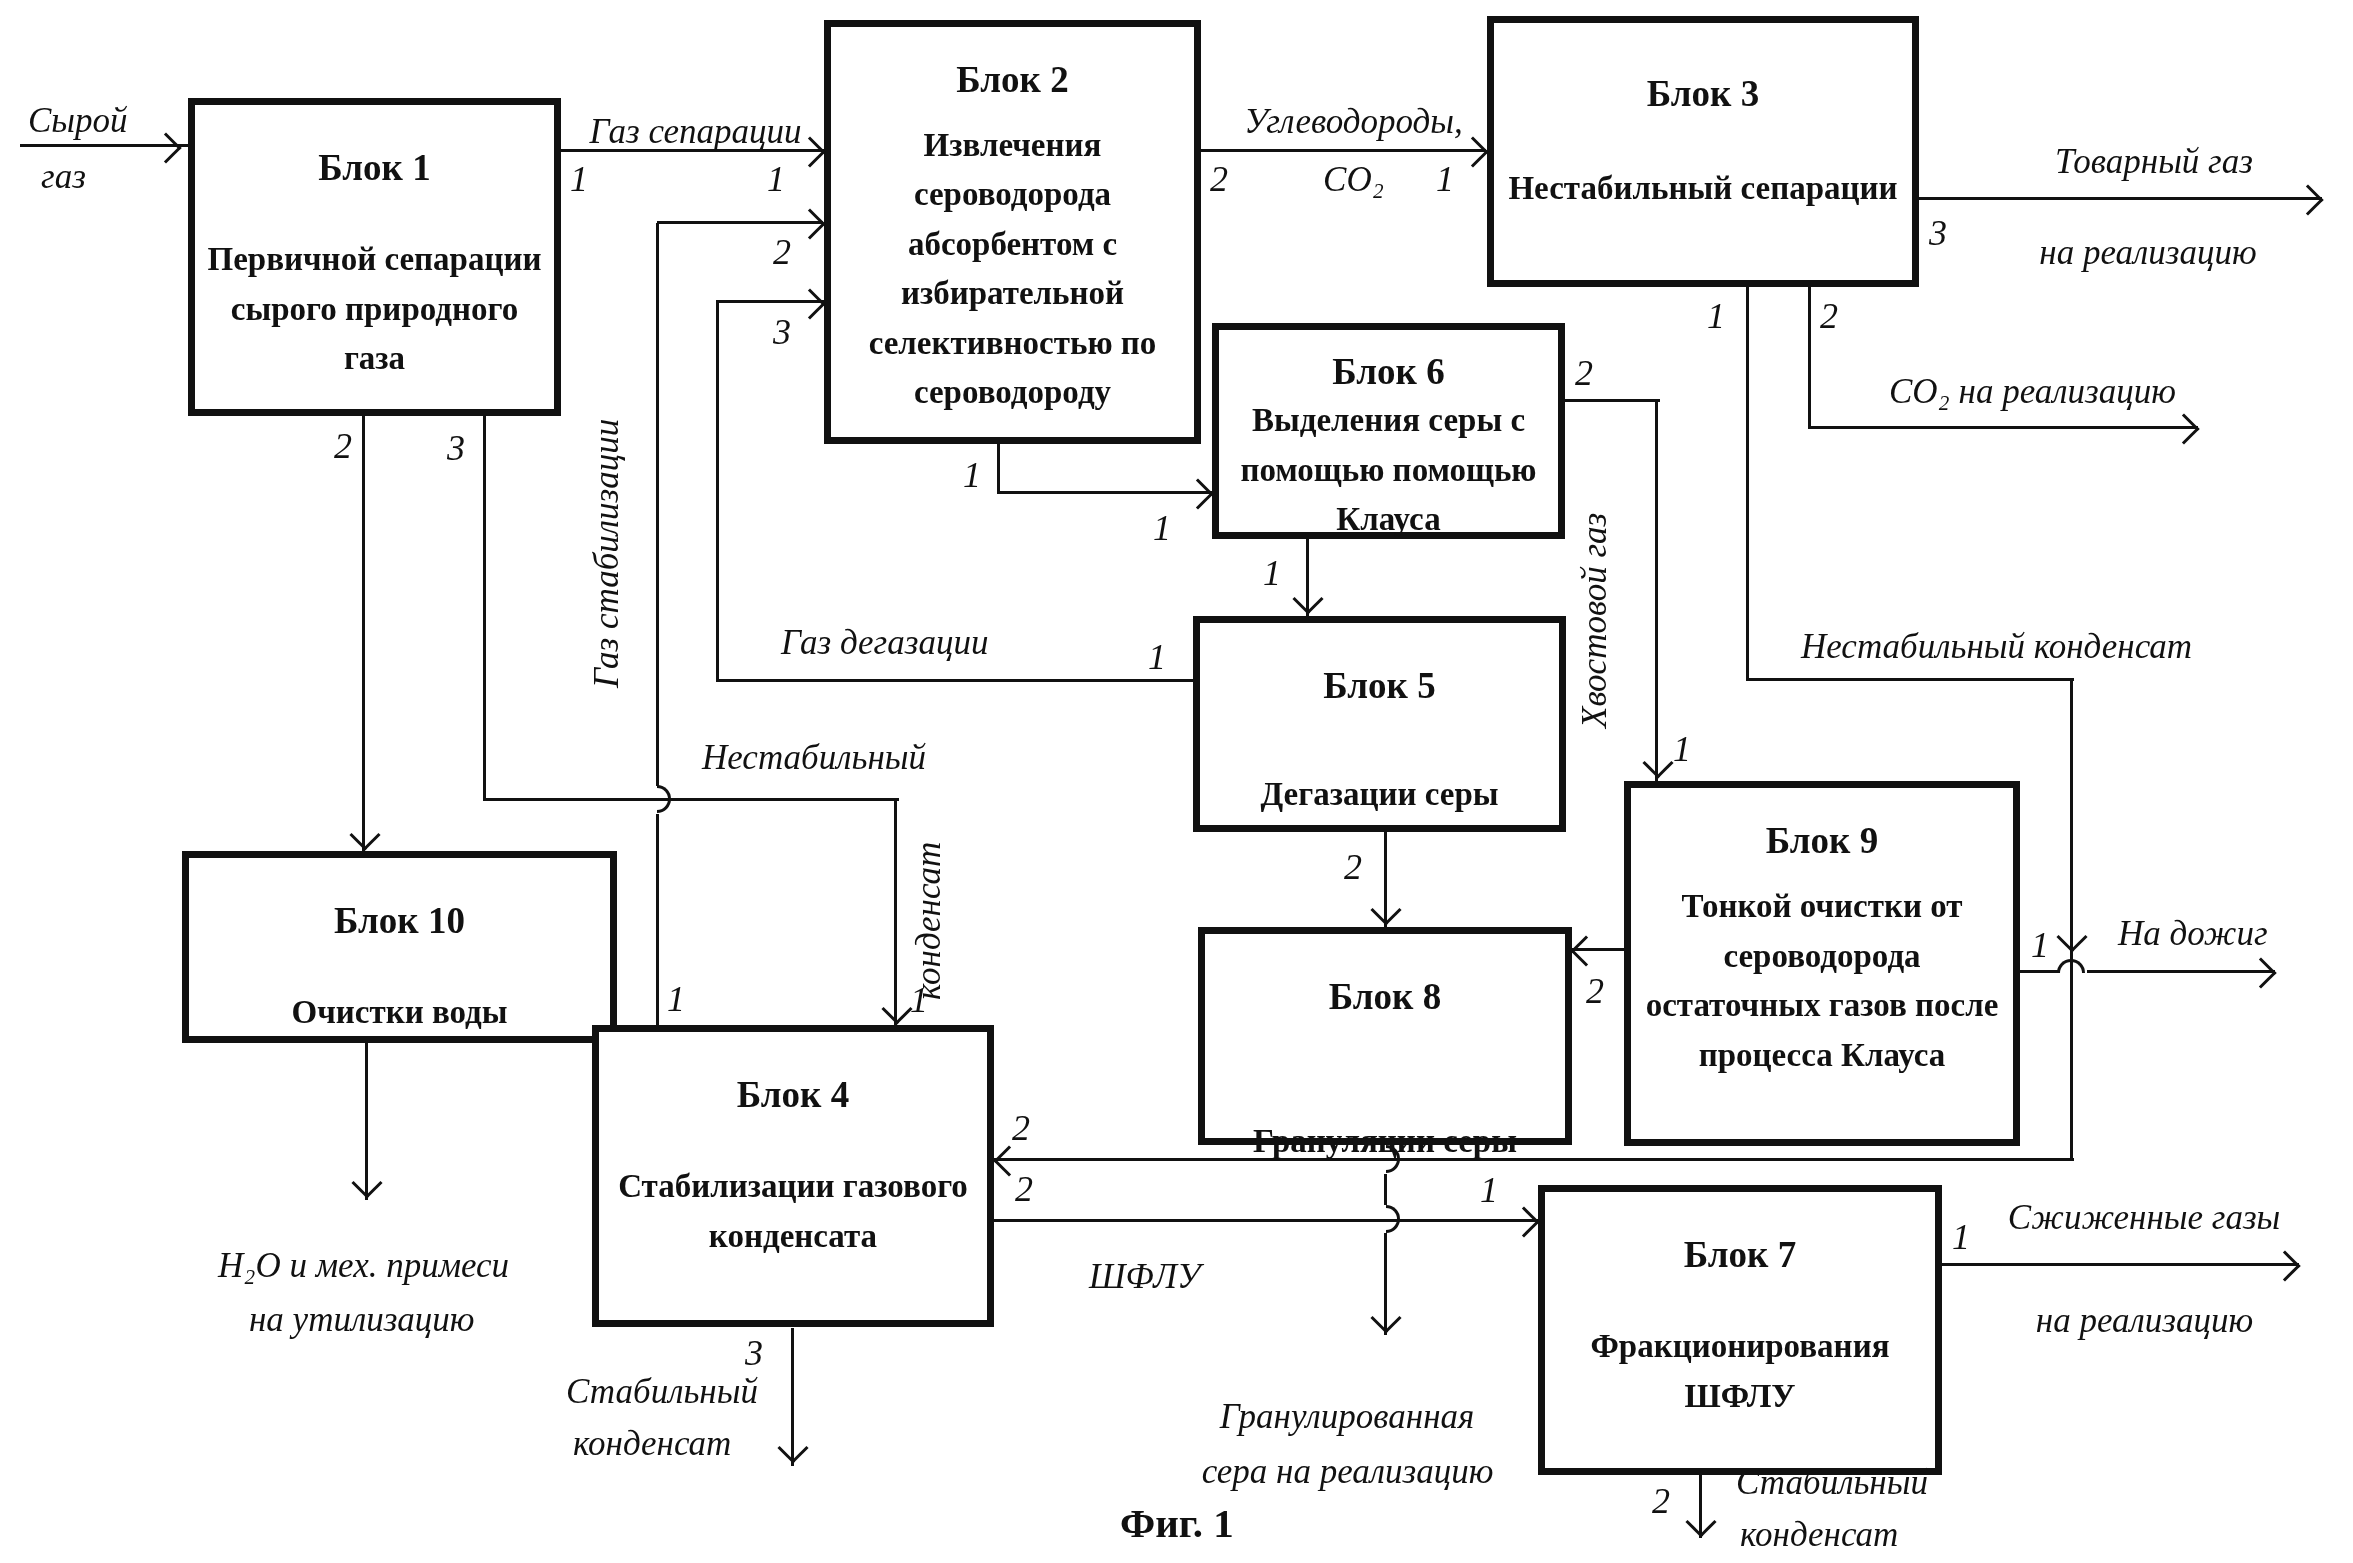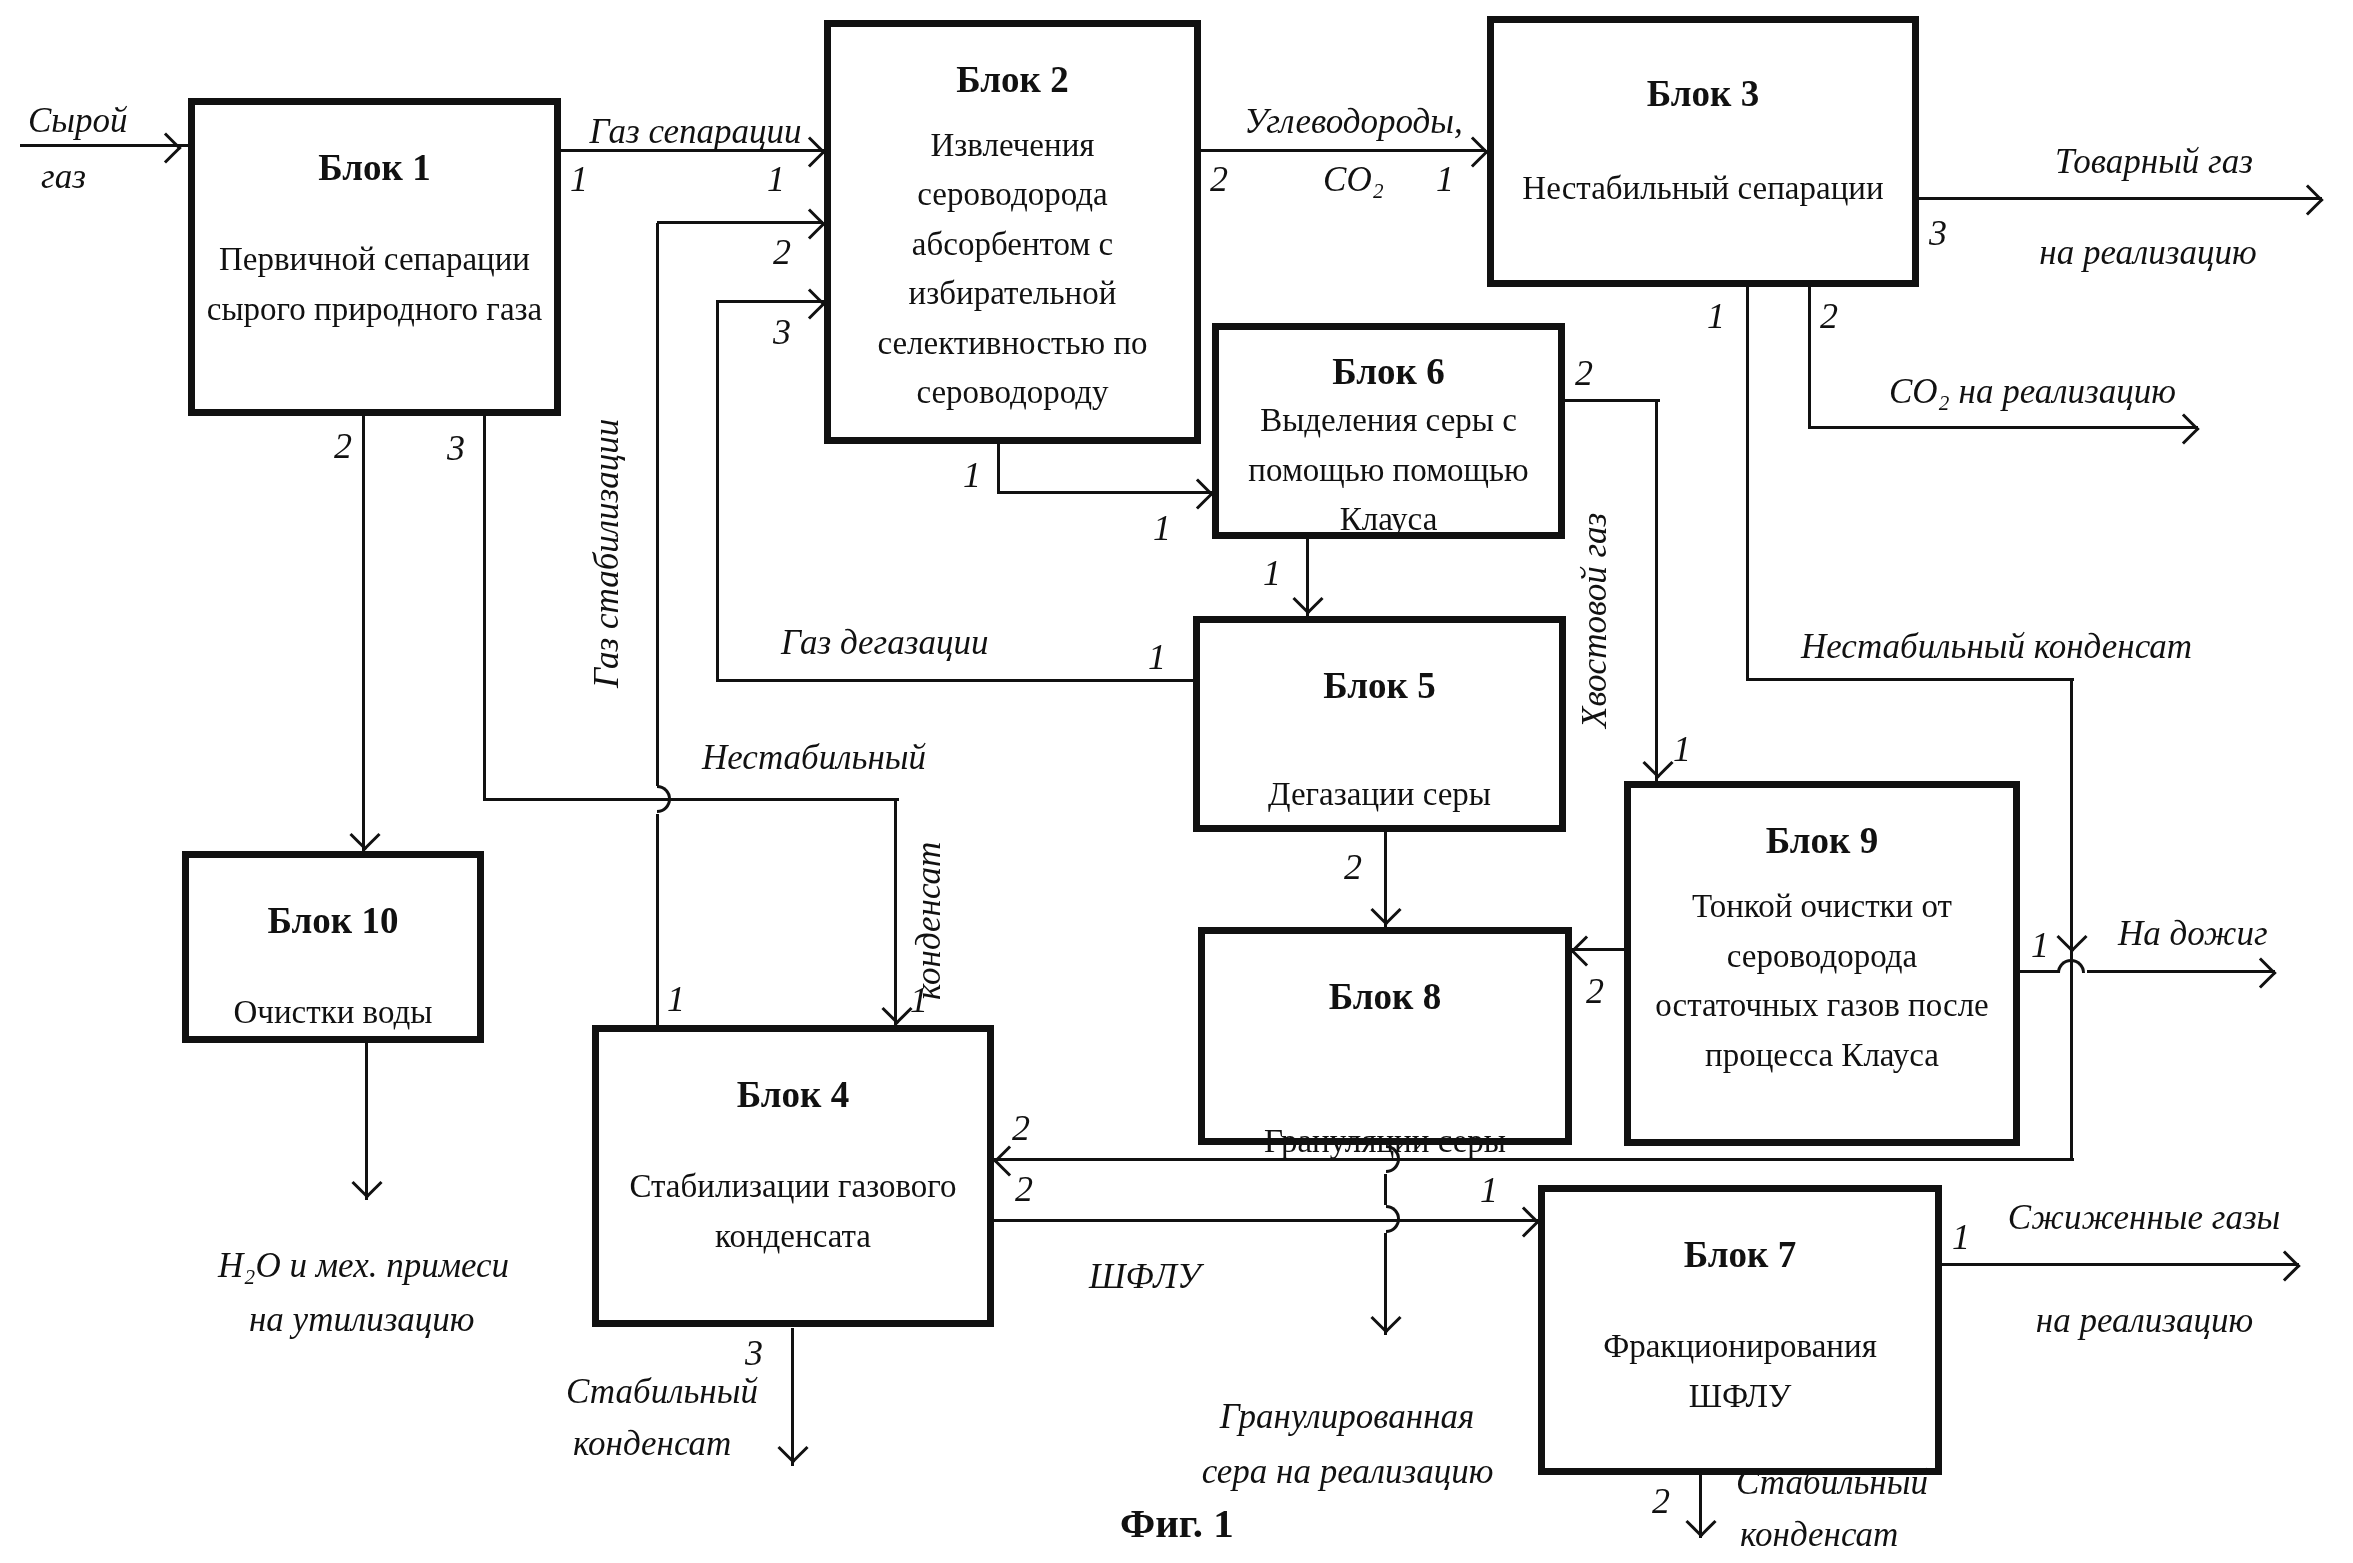--- a/index.html
+++ b/index.html
@@ -1,21 +1,21 @@
 <!DOCTYPE html>
 <html style="font-size:12.6px"><head>
 <meta charset="utf-8">
 <style>
   html,body{margin:0;padding:0;background:#ffffff;}
   #canvas{position:relative;width:2354px;height:1564px;background:#ffffff;overflow:hidden;
           font-family:"Liberation Serif","DejaVu Serif",serif;color:#111;}
   .block{position:absolute;border:7px solid #111;background:#fff;box-sizing:border-box;
          display:flex;flex-direction:column;align-items:center;text-align:center;}
   .block-title{font-weight:bold;font-size:37px;}
-  .block-body{font-size:33px;line-height:1.5;padding:0 11px;}
+  .block-body{font-size:33px;line-height:1.5;padding:0 11px;font-weight:bold;}
   .h{position:absolute;height:3.1px;background:#111;}
   .v{position:absolute;width:3.1px;background:#111;}
   .chev{position:absolute;width:19px;height:19px;border-right:3.1px solid #111;border-bottom:3.1px solid #111;}
   .chev.r{transform:rotate(-45deg);}
   .chev.d{transform:rotate(45deg);}
   .chev.l{transform:rotate(135deg);}
   .num{position:absolute;font-style:italic;font-size:36px;line-height:1;}
   .lbl{position:absolute;font-style:italic;font-size:35px;line-height:1.25;white-space:nowrap;}
   .lbl.c{text-align:center;}
   .rot{position:absolute;font-style:italic;font-size:35px;writing-mode:vertical-rl;transform:rotate(180deg);
@@ -58,21 +58,21 @@
     <div class="block-body">Дегазации серы</div>
   </div>
   <div class="block sp-b" style="left:1624px;top:781px;width:396px;height:365px;">
     <div class="block-title">Блок 9</div>
     <div class="block-body">Тонкой очистки от сероводорода остаточных газов после процесса Клауса</div>
   </div>
   <div class="block sp-e" style="left:1198px;top:927px;width:374px;height:218px;gap:36px;">
     <div class="block-title">Блок 8</div>
     <div class="block-body">Грануляции серы</div>
   </div>
-  <div class="block sp-a" style="left:182px;top:851px;width:302px;height:192px;text-align:center;">
+  <div class="block sp-a" style="left:182px;top:851px;width:435px;height:192px;text-align:center;">
     <div class="block-title">Блок 10</div>
     <div class="block-body">Очистки воды</div>
   </div>
   <div class="block sp-a" style="left:592px;top:1025px;width:402px;height:302px;">
     <div class="block-title">Блок 4</div>
     <div class="block-body">Стабилизации газового конденсата</div>
   </div>
   <div class="block sp-a" style="left:1538px;top:1185px;width:404px;height:290px;">
     <div class="block-title">Блок 7</div>
     <div class="block-body">Фракционирования ШФЛУ</div>

